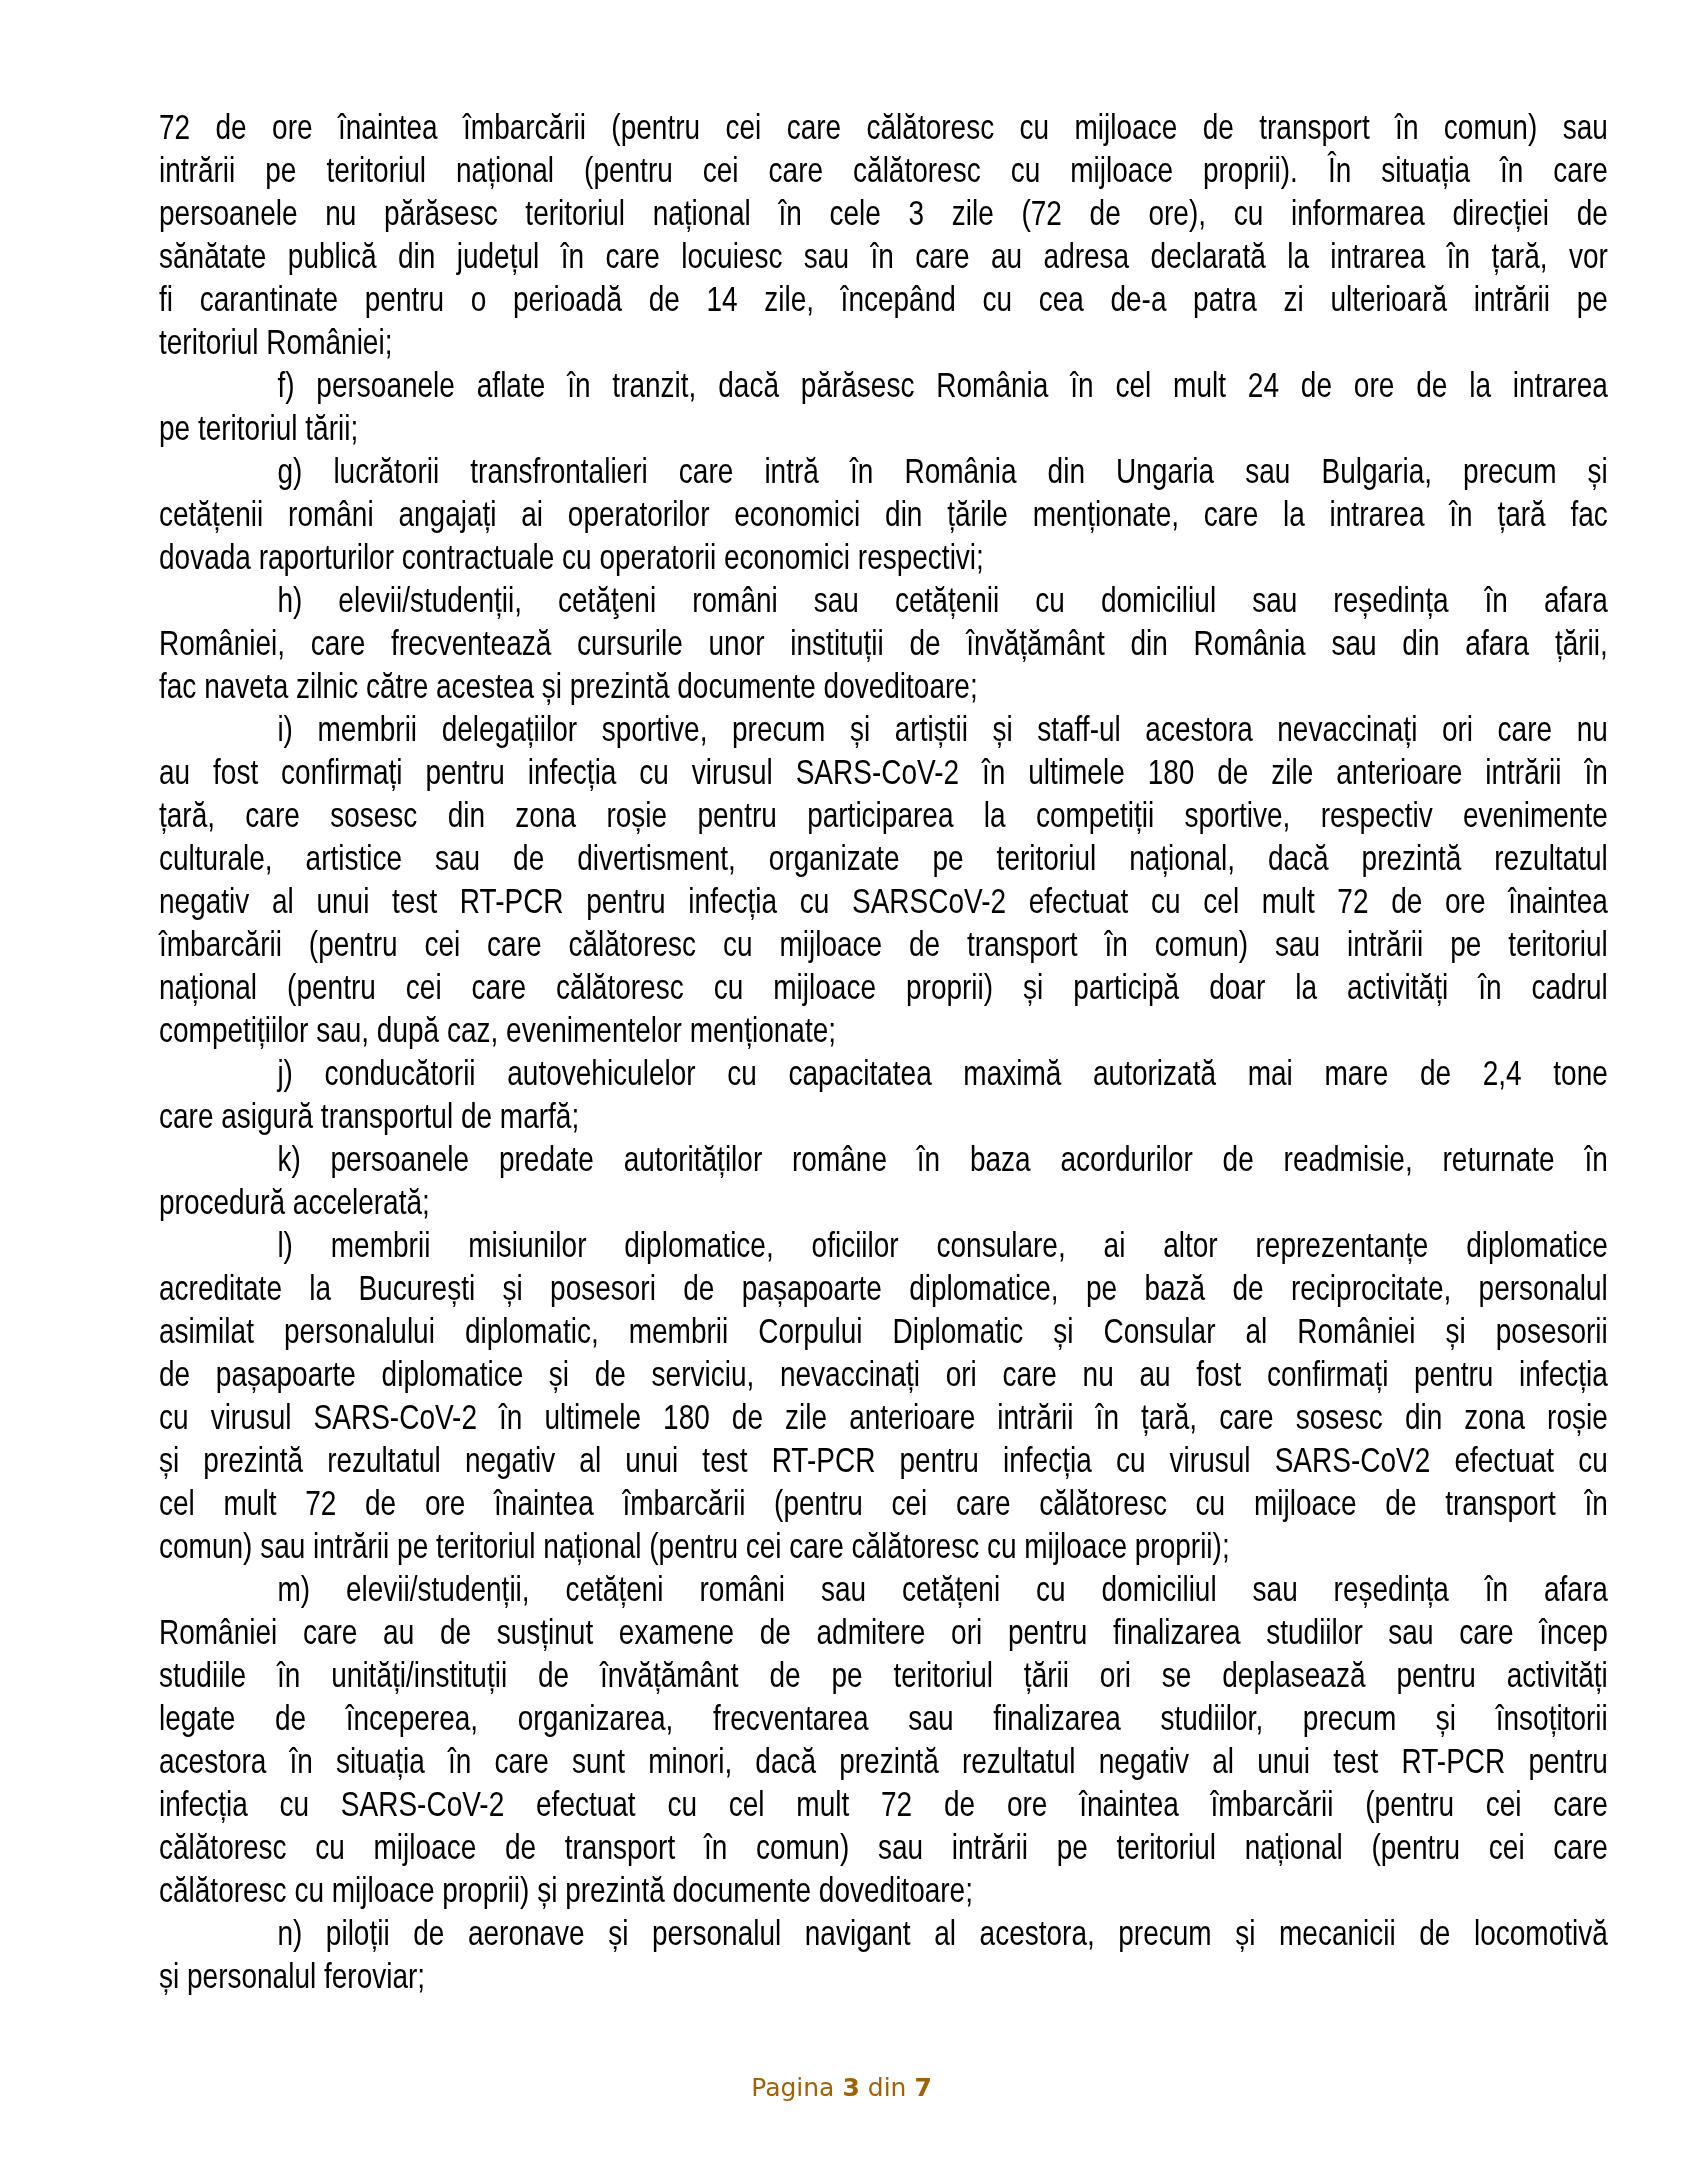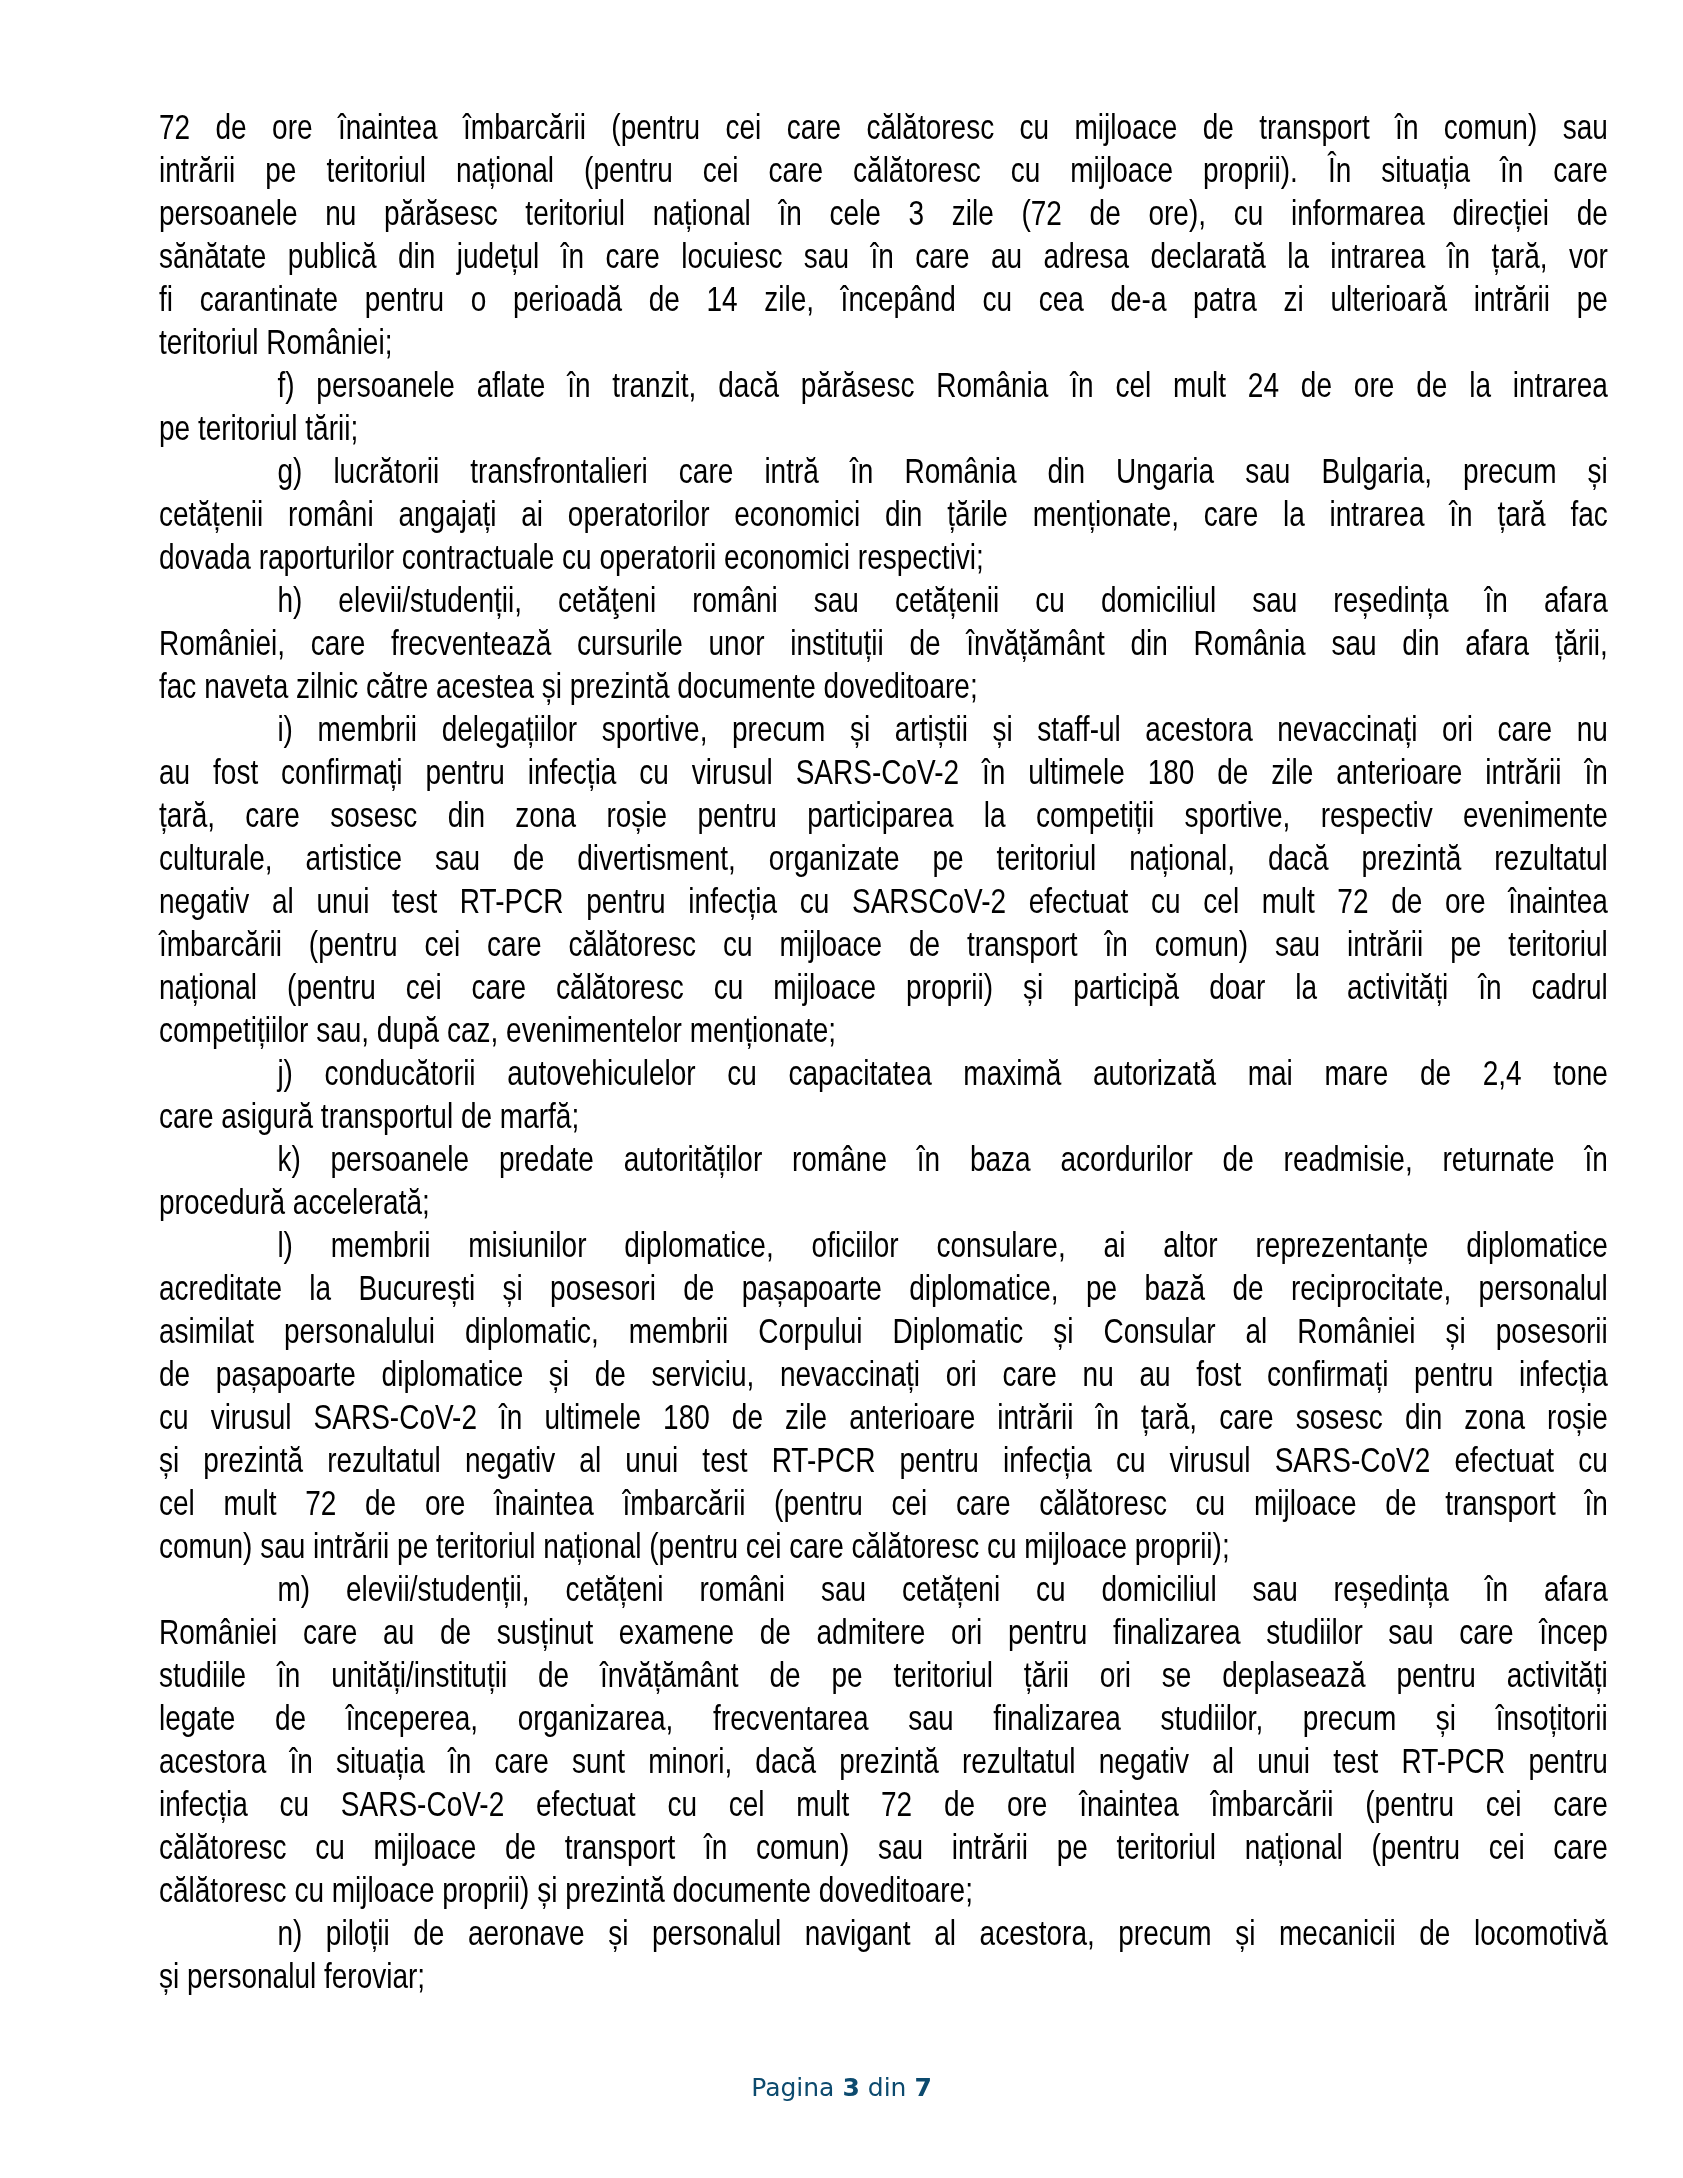--- a/index.html
+++ b/index.html
@@ -18,21 +18,21 @@
     white-space: nowrap;
     overflow: visible;
   }
   .line.justify { text-align: justify; text-align-last: justify; white-space: normal; }
   .line.indent { padding-left: 148px; box-sizing: border-box; }
   .footer {
     position: absolute; left: 0; width: 1683px; top: 2073px;
     text-align: center;
     font-family: "DejaVu Sans", sans-serif;
     font-size: 25px;
-    color: #0c4a6e;
+    color: #a16207;
   }
   .footer b { font-weight: bold; }
 </style>
 </head>
 <body>
 
 <div class="page">
   <div class="body-text" id="body-text">
       <div class="line justify">72 de ore înaintea îmbarcării (pentru cei care călătoresc cu mijloace de transport în comun) sau</div>
       <div class="line justify">intrării pe teritoriul național (pentru cei care călătoresc cu mijloace proprii). În situația în care</div>

